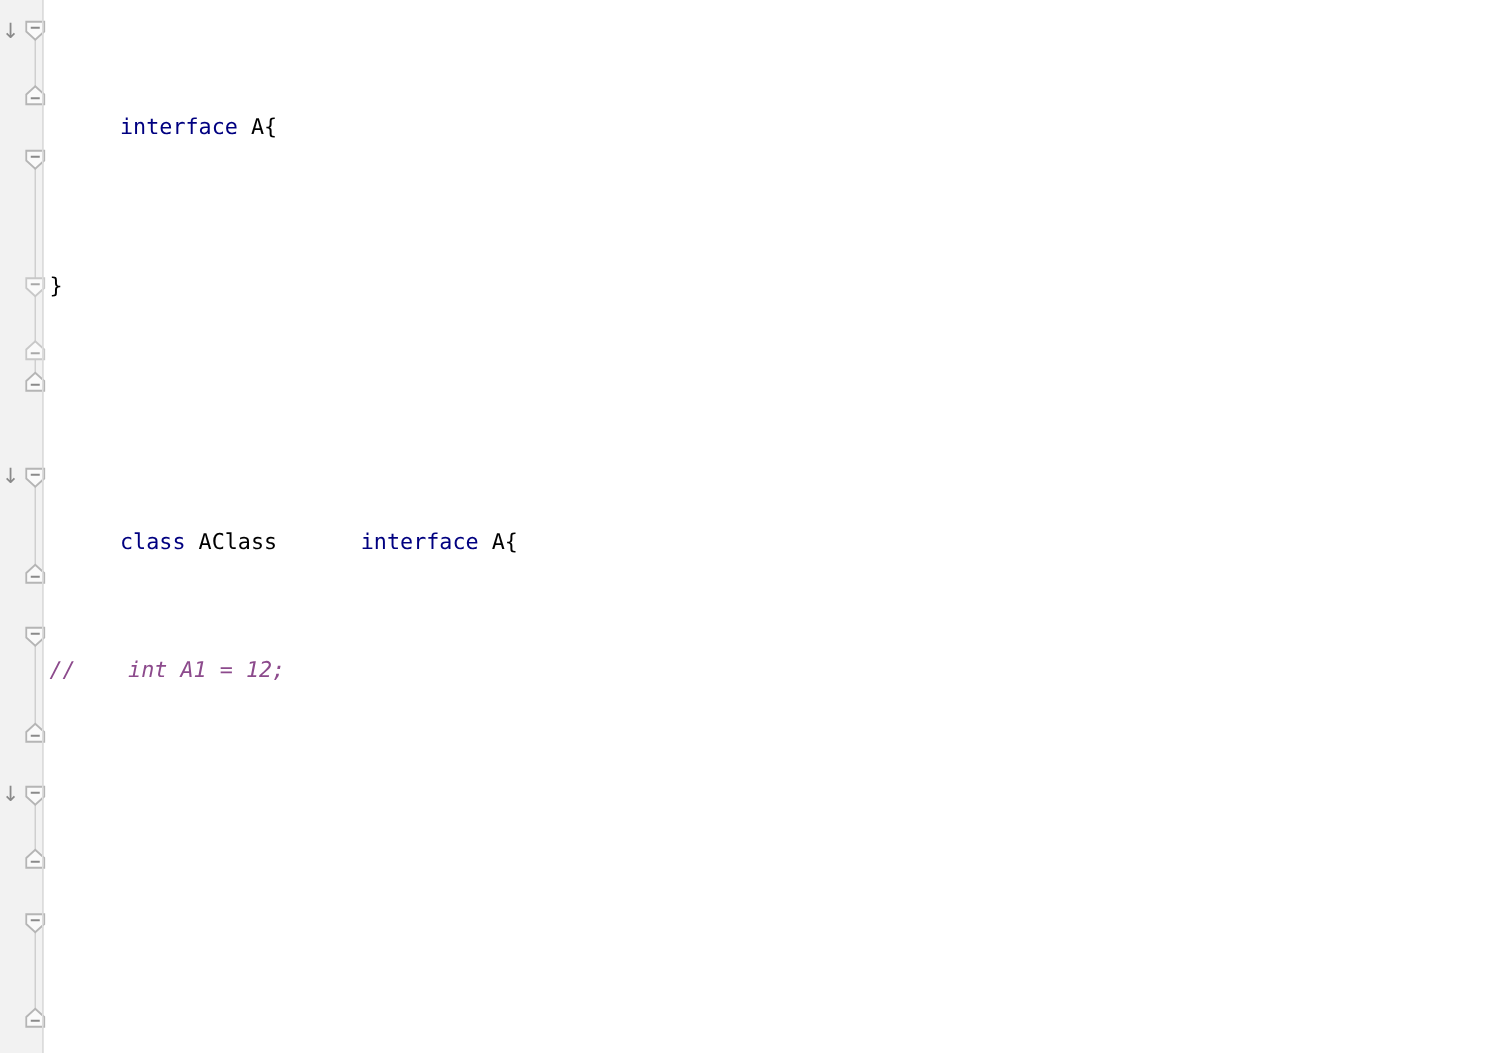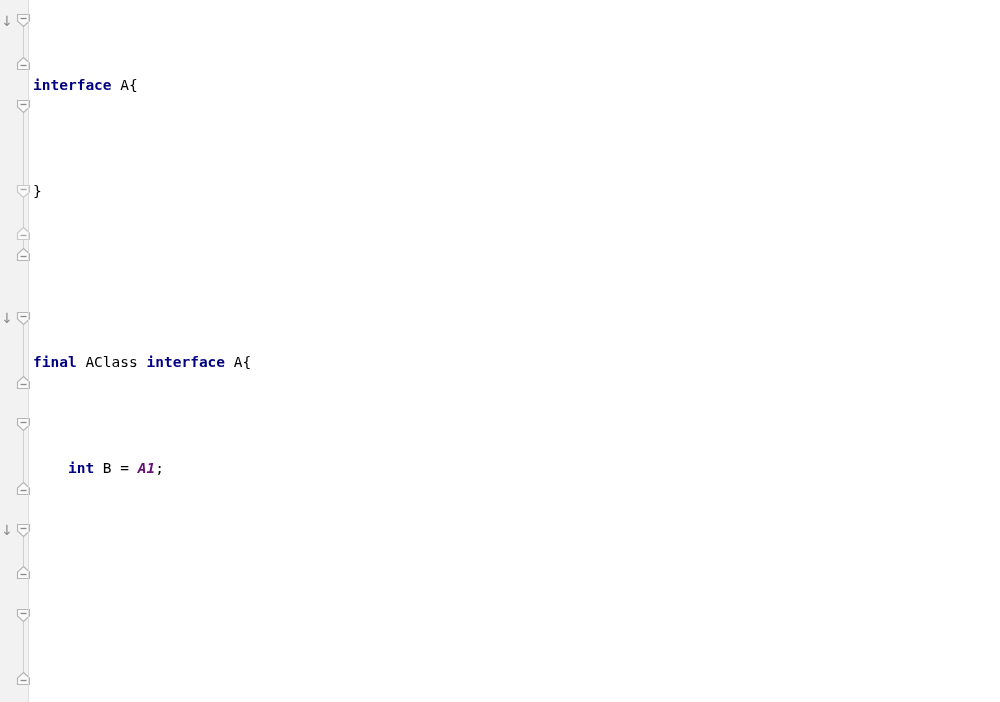--- a/index.html
+++ b/index.html
@@ -77,21 +77,21 @@
     padding-top: 11px;
     font-family: "DejaVu Sans Mono", monospace;
     font-size: 14.5px;
     line-height: 21.3px;
     white-space: pre;
     color: #000000;
   }
   .line { height: 21.3px; white-space: pre; }
 
   
-  .kw   { color: #000080; font-weight: bold; }           
+  .kw   { color: #000080; font-weight: normal; margin-left: 47px; }           
   .txt  { color: #000000; }                              
   .gray { color: #999999; }                              
   .num  { color: #0000ee; }                              
   .fld  { color: #660e7a; font-style: italic; font-weight: bold; } 
   .cmt  { color: #8c4a8c; font-style: italic; }
 </style>
 </head>
 <body>
 
 <div id="editor">
@@ -205,24 +205,24 @@
 
   <div class="code">
 
     <div class="line"><span class="kw">interface</span><span class="txt"> </span><span class="txt">A{</span></div>
 
 
     <div class="line"><span class="txt">}</span></div>
 
     <div class="line"></div>
 
-    <div class="line"><span class="kw">final</span><span class="txt"> </span><span class="txt">AClass</span><span class="txt"> </span><span class="kw">interface</span><span class="txt"> </span><span class="txt">A{</span></div>
-
-
-    <div class="line"><span class="txt">    </span><span class="kw">int</span><span class="txt"> </span><span class="txt">B</span><span class="txt"> = </span><span class="fld">A1</span><span class="txt">;</span></div>
+    <div class="line"><span class="kw">class</span><span class="txt"> </span><span class="txt">AClass</span><span class="txt"> </span><span class="kw">interface</span><span class="txt"> </span><span class="txt">A{</span></div>
+
+    <div class="line"><span class="cmt">//    int A1 = 12;</span></div>
+
 
     <div class="line"></div>
 
     
 
     
 
     
 
     

